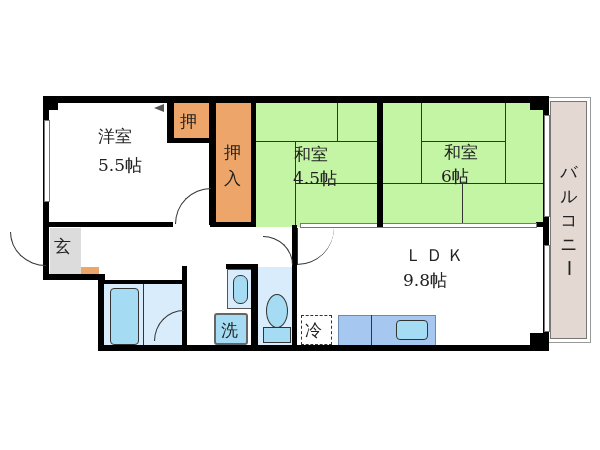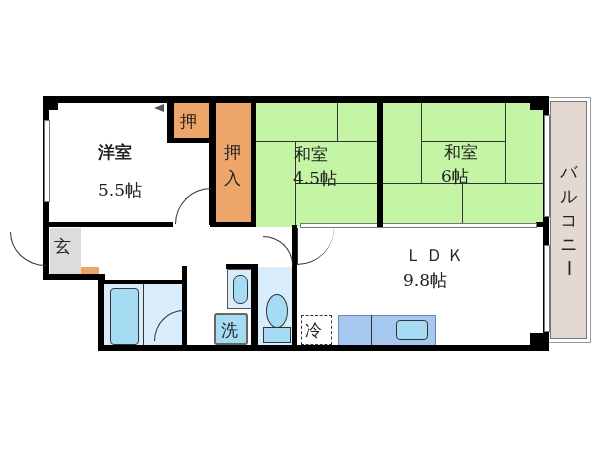--- a/index.html
+++ b/index.html
@@ -45,22 +45,22 @@
 <div class="lbl" style="left:444px;top:142px;">和室</div>
 <div class="lbl" style="left:441px;top:166px;">6帖</div>
 
 <div class="closet" style="left:174px;top:103px;width:35px;height:37px;"></div>
 <div class="lbl" style="left:180px;top:111px;">押</div>
 <div class="closet" style="left:216px;top:103px;width:35px;height:122px;"></div>
 <div class="lbl" style="left:224px;top:142px;">押</div>
 <div class="lbl" style="left:224px;top:168px;">入</div>
 <div class="closet" style="left:70px;top:267px;width:29px;height:8px;"></div>
 
-<div class="lbl" style="left:98px;top:142px;font-weight:bold;">洋室</div>
-<div class="lbl" style="left:98px;top:180px;">5.5帖</div>
+<div class="lbl" style="left:98px;top:126px;">洋室</div>
+<div class="lbl" style="left:98px;top:155px;">5.5帖</div>
 <div class="abs" style="left:154px;top:104px;width:0;height:0;border-top:4px solid transparent;border-bottom:4px solid transparent;border-right:10px solid #555;"></div>
 
 <div class="abs" style="left:50px;top:228px;width:31px;height:47px;background:#dcdcdc;"></div>
 <div class="lbl" style="left:54px;top:236px;">玄</div>
 
 <div class="wet" style="left:104px;top:283px;width:40px;height:62px;"></div>
 <div class="blue" style="left:110px;top:288px;width:27px;height:55px;border-radius:4px;"></div>
 <div class="wet" style="left:144px;top:283px;width:39px;height:62px;"></div>
 <div class="tline" style="left:143px;top:283px;width:1px;height:62px;"></div>
 

